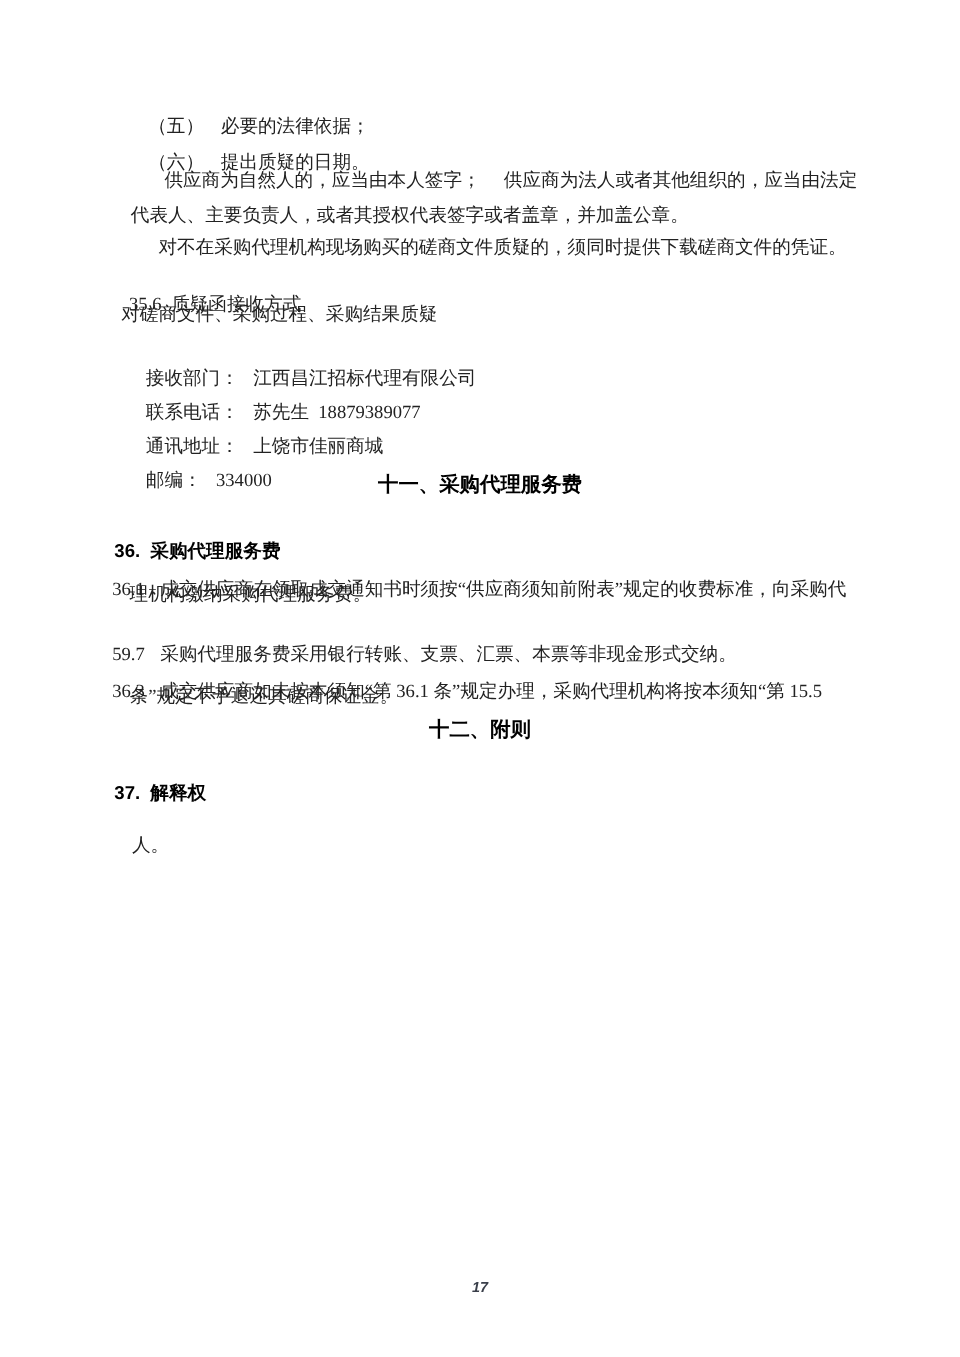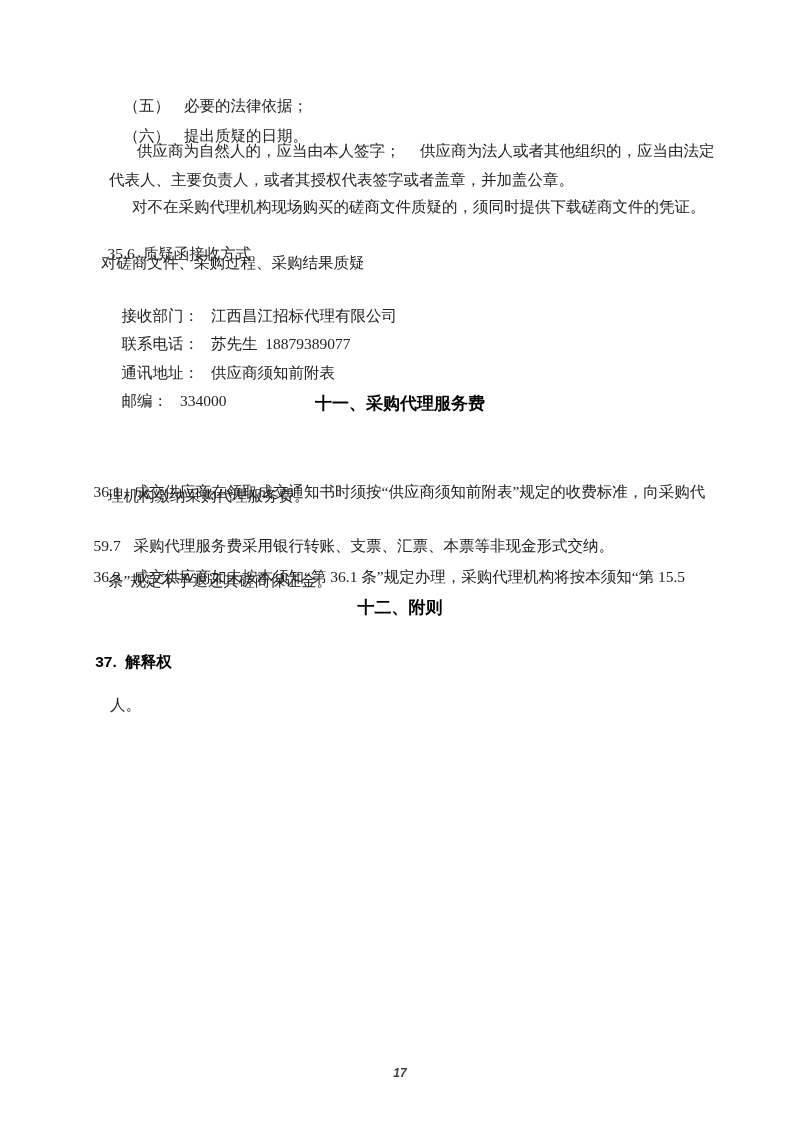--- a/index.html
+++ b/index.html
@@ -91,29 +91,32 @@
     <span class="label">接收部门：</span><span>江西昌江招标代理有限公司</span>
   </div>
 
   <div class="line scope" style="top:252px">对磋商文件、采购过程、采购结果质疑</div>
 
   <div class="line field" style="top:312px">
     <span class="label">联系电话：</span><span>苏先生  18879389077</span>
   </div>
 
   <div class="line field" style="top:341px">
-    <span class="label">通讯地址：</span><span>供应商须知前附表</span>
+    <span class="label">通讯地址：</span><span>上饶市佳丽商城</span>
   </div>
 
   <div class="line field" style="top:369px">
     <span class="label">邮编：</span><span>334000</span>
   </div>
 
   <div class="h-sec" style="top:392px">十一、采购代理服务费</div>
 
+  <div class="line t-clause" style="top:428px">
+    <span class="num">36.</span><span>采购代理服务费</span>
+  </div>
 
   <div class="line clause" style="top:460px">
     <span class="num">36.1</span><span>成交供应商在领取成交通知书时须按“供应商须知前附表”规定的收费标准，向采购代</span>
   </div>
   <div class="line cont" style="top:485px">理机构缴纳采购代理服务费。</div>
 
   <div class="line clause" style="top:514px">
     <span class="num">59.7</span><span>采购代理服务费采用银行转账、支票、汇票、本票等非现金形式交纳。</span>
   </div>
 

